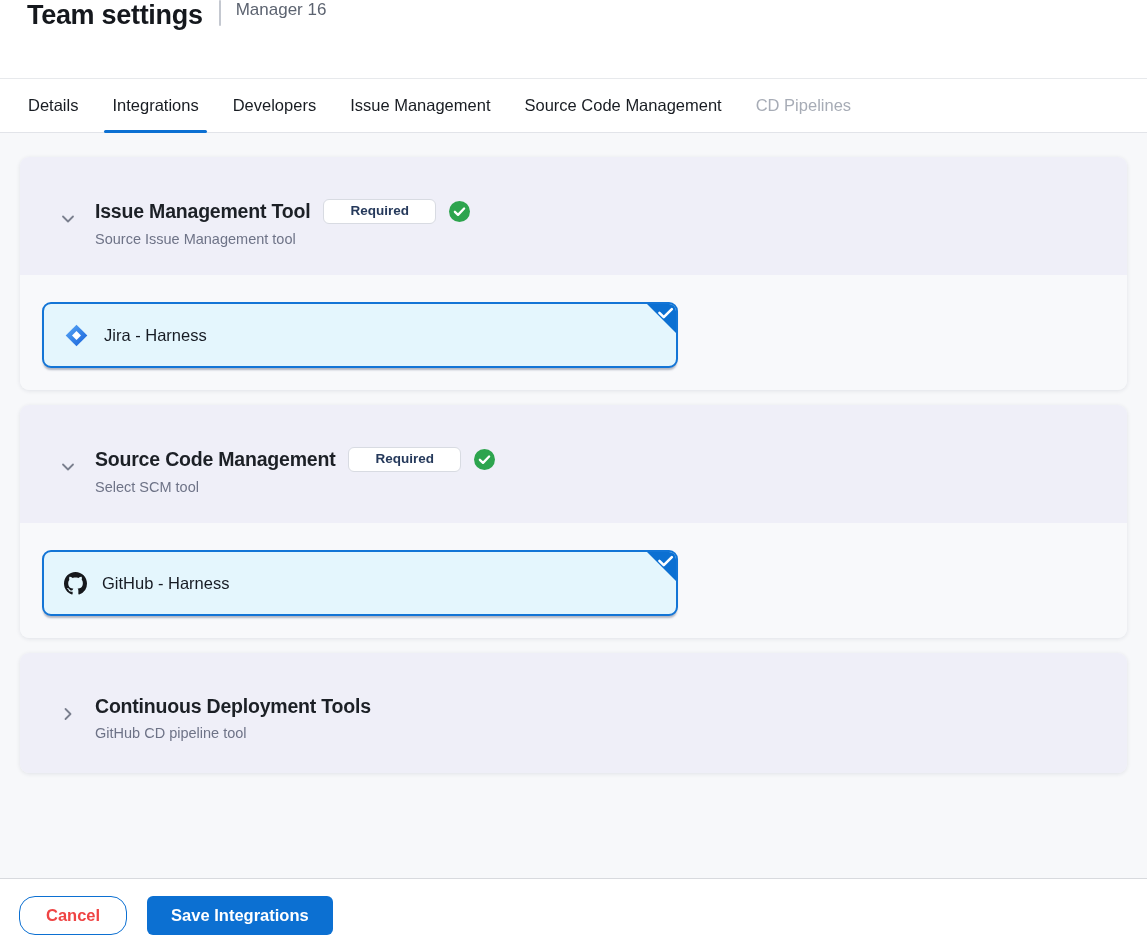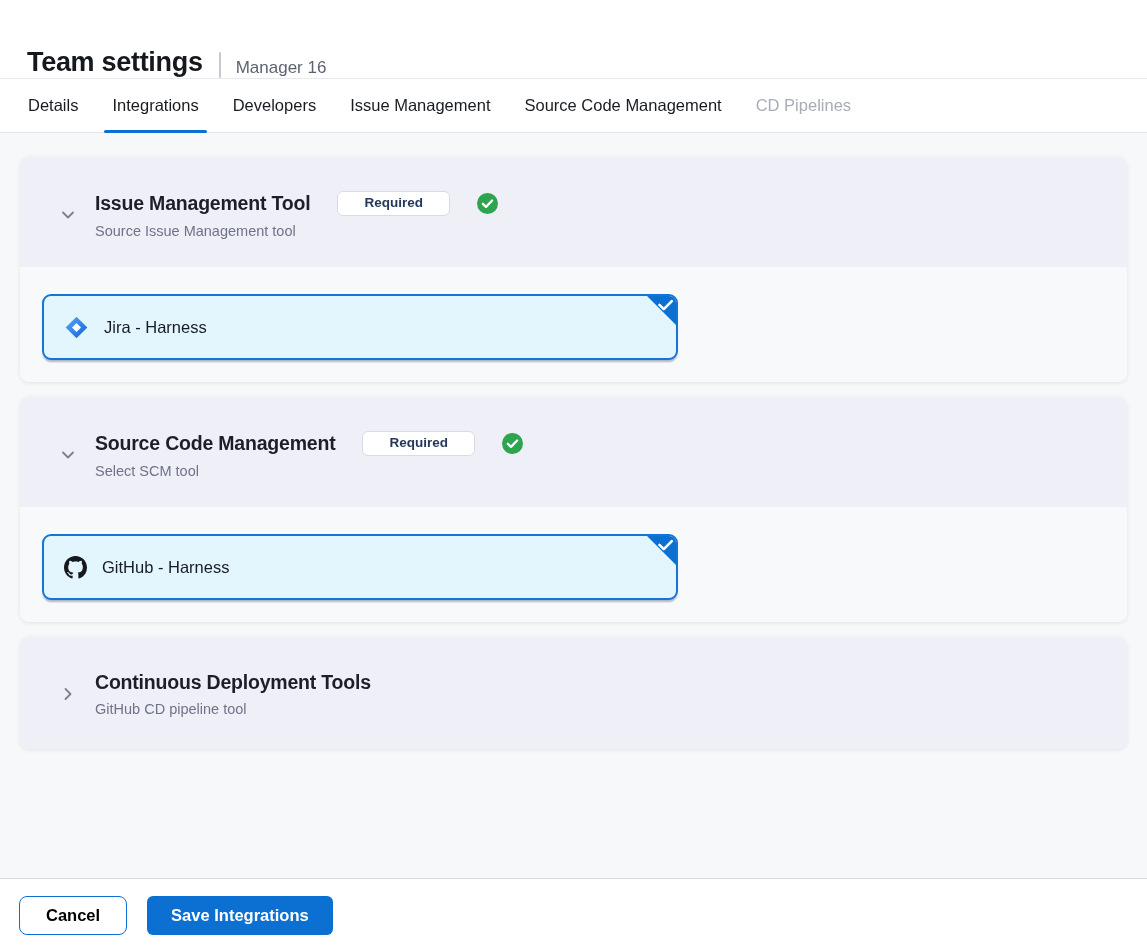--- a/index.html
+++ b/index.html
@@ -8,21 +8,21 @@
     font-family: "Liberation Sans", sans-serif;
     background: #ffffff;
     overflow: hidden;
     color: #1c2026;
   }
   .page { width: 1147px; height: 952px; display: flex; flex-direction: column; background: #f7f8fa; }
 
   
   .hdr {
     height: 79px; background: #ffffff; border-bottom: 1px solid #e7e9ec;
-    display: flex; align-items: flex-end; padding: 0 27px; flex: 0 0 auto;
+    display: flex; align-items: flex-start; padding: 0 27px; flex: 0 0 auto;
   }
   .hdr h1 { font-size: 27px; font-weight: 700; letter-spacing: -0.3px; color: #15181d; }
   .hdr-divider { width: 2px; height: 26px; background: #c4c8d0; margin: 0 15px 0 16px; border-radius: 1px; }
   .hdr-sub { font-size: 17px; color: #5c6370; }
 
   
   .tabbar {
     height: 54px; background: #ffffff; border-bottom: 1px solid #e2e4e9;
     display: flex; align-items: stretch; padding: 0 28px; gap: 34px; flex: 0 0 auto;
   }
@@ -41,21 +41,21 @@
   .panel {
     border-radius: 9px; overflow: hidden; margin-bottom: 15px;
     box-shadow: 0 1px 4px rgba(30, 35, 70, 0.10);
   }
   .panel-header {
     background: #efeff8; padding: 34px 24px 28px 40px;
     display: flex; align-items: center; cursor: pointer;
   }
   .chev { flex: 0 0 auto; margin-right: 19px; display: flex; align-items: center; }
   .head-text { display: flex; flex-direction: column; }
-  .title-row { display: flex; align-items: center; gap: 27px; }
+  .title-row { display: flex; align-items: center; gap: 13px; margin-top: 8px; }
   .section-title { font-size: 19.5px; font-weight: 700; color: #1c2026; letter-spacing: -0.2px; }
   .badge {
     background: #ffffff; border: 1px solid #d8dbe2; border-radius: 6px;
     padding: 3px 26px 4px; font-size: 13.5px; font-weight: 700; color: #25395b; line-height: 1.2;
   }
   .ok { display: flex; align-items: center; }
   .section-subtitle { margin-top: 7px; font-size: 14.5px; color: #6e7387; }
 
   .panel-body { background: #f8f9fb; padding: 27px 22px 22px 22px; }
   .tool-card {
@@ -70,22 +70,22 @@
   .corner { position: absolute; top: -1px; right: -1px; line-height: 0; }
 
   
   .footer {
     height: 74px; flex: 0 0 auto; background: #ffffff; border-top: 1px solid #d8dade;
     display: flex; align-items: center; padding: 0 19px; gap: 20px;
   }
   .btn { font-family: "Liberation Sans", sans-serif; font-size: 16.5px; font-weight: 700;
          height: 39px; cursor: pointer; }
   .btn.outline {
-    background: #ffffff; color: #000000; border: 1.5px solid #0c70d2;
-    border-radius: 8px; padding: 0 26px;
+    background: #ffffff; color: #ef4444; border: 1.5px solid #0c70d2;
+    border-radius: 16px; padding: 0 26px;
   }
   .btn.primary {
     background: #0c70d2; color: #ffffff; border: none;
     border-radius: 6px; padding: 0 24px;
   }
 </style>
 </head>
 <body>
 
 <div class="page">

